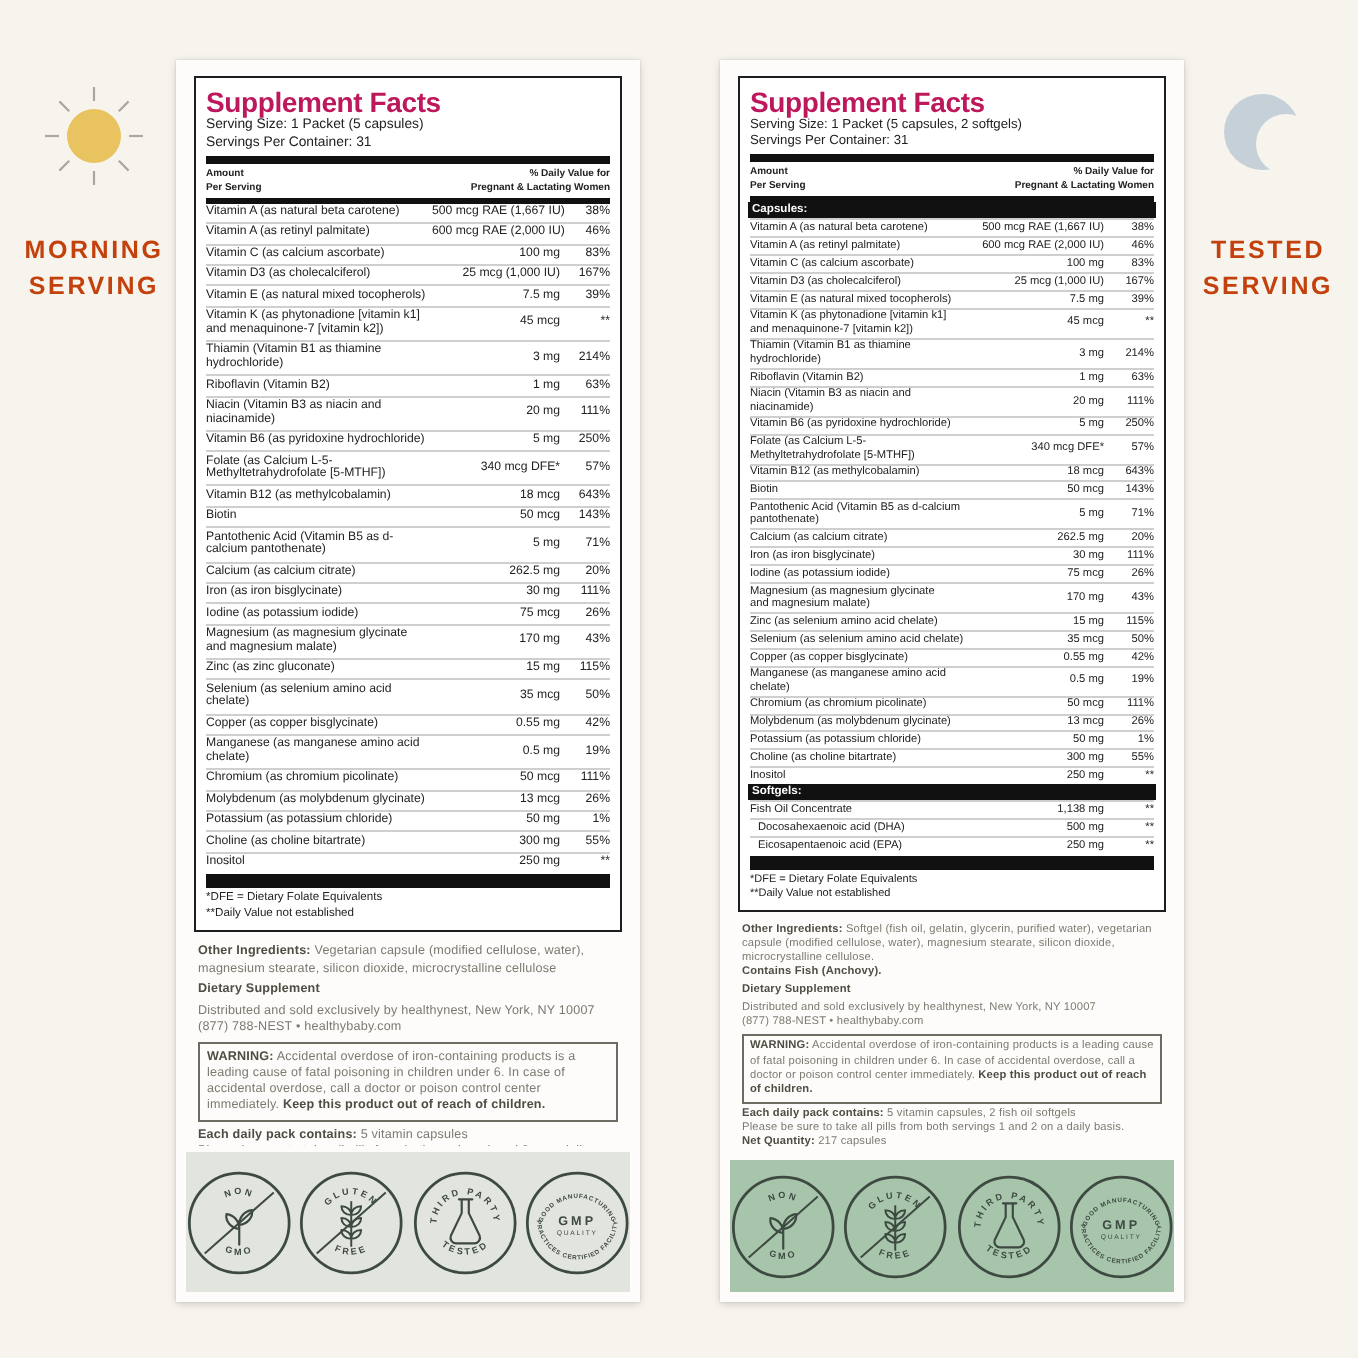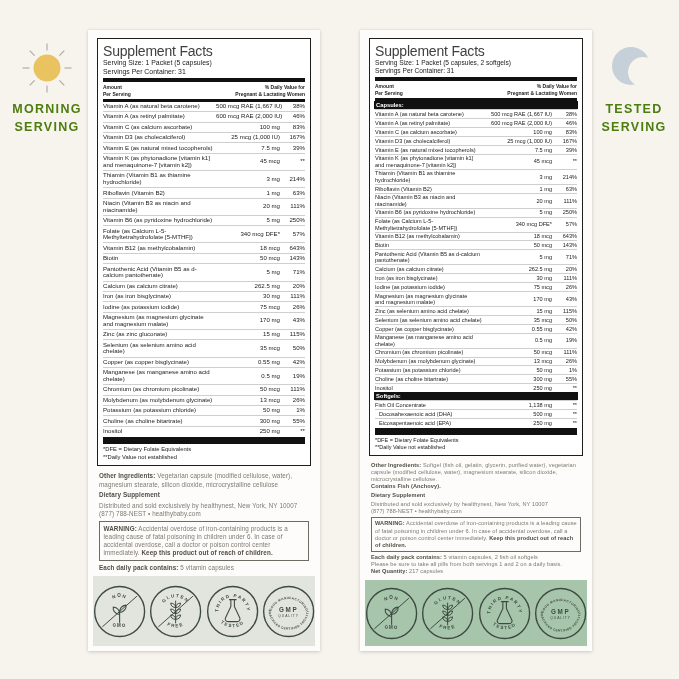--- a/index.html
+++ b/index.html
@@ -2,32 +2,32 @@
 <html><head>
 <meta charset="utf-8">
 <style>
   html,body{margin:0;padding:0;}
   body{width:679px;height:679px;background:#f7f4ee;font-family:"Liberation Sans",sans-serif;position:relative;overflow:hidden;}
 
   
   .marker{position:absolute;width:84px;text-align:center;}
   #marker-morning{left:5px;top:40px;}
   #marker-evening{left:592px;top:40px;}
-  .marker-label{font-size:12.5px;font-weight:bold;letter-spacing:1.3px;color:#4d7c0f;line-height:1.45;margin-top:4px;}
+  .marker-label{font-size:12.5px;font-weight:bold;letter-spacing:1.3px;color:#c2410c;line-height:1.45;margin-top:20px;}
 
   
   .card{position:absolute;top:30px;width:232px;height:621px;background:#fdfcfa;
         box-shadow:0 1px 4px rgba(0,0,0,.16),0 0 1px rgba(0,0,0,.12);
         display:flex;flex-direction:column;overflow:hidden;}
   #card-morning{left:88px;}
   #card-evening{left:360px;}
 
   
   .panel{border:1.2px solid #1d1d1d;margin:8px 9px 3px;padding:4px 5px 3px;background:#fff;color:#222;}
-  .ptitle{font-size:14px;font-weight:400;letter-spacing:-.2px;color:#404040;}
+  .ptitle{font-size:14px;font-weight:700;letter-spacing:-.2px;color:#be185d;}
   .serv{font-size:6.9px;line-height:1.25;color:#222;}
   .bar{background:#111;}
   .b5{height:4px;margin:2px 0 1px;}
   .b3{height:2.5px;margin:1px 0 0;}
   .b7{height:7px;margin:1px 0 2px;}
   .hdr{display:flex;justify-content:space-between;align-items:flex-end;padding:1px 0;}
   .hl,.hr{font-size:5px;font-weight:bold;line-height:1.3;}
   .hr{text-align:right;}
 
   .rows{}

